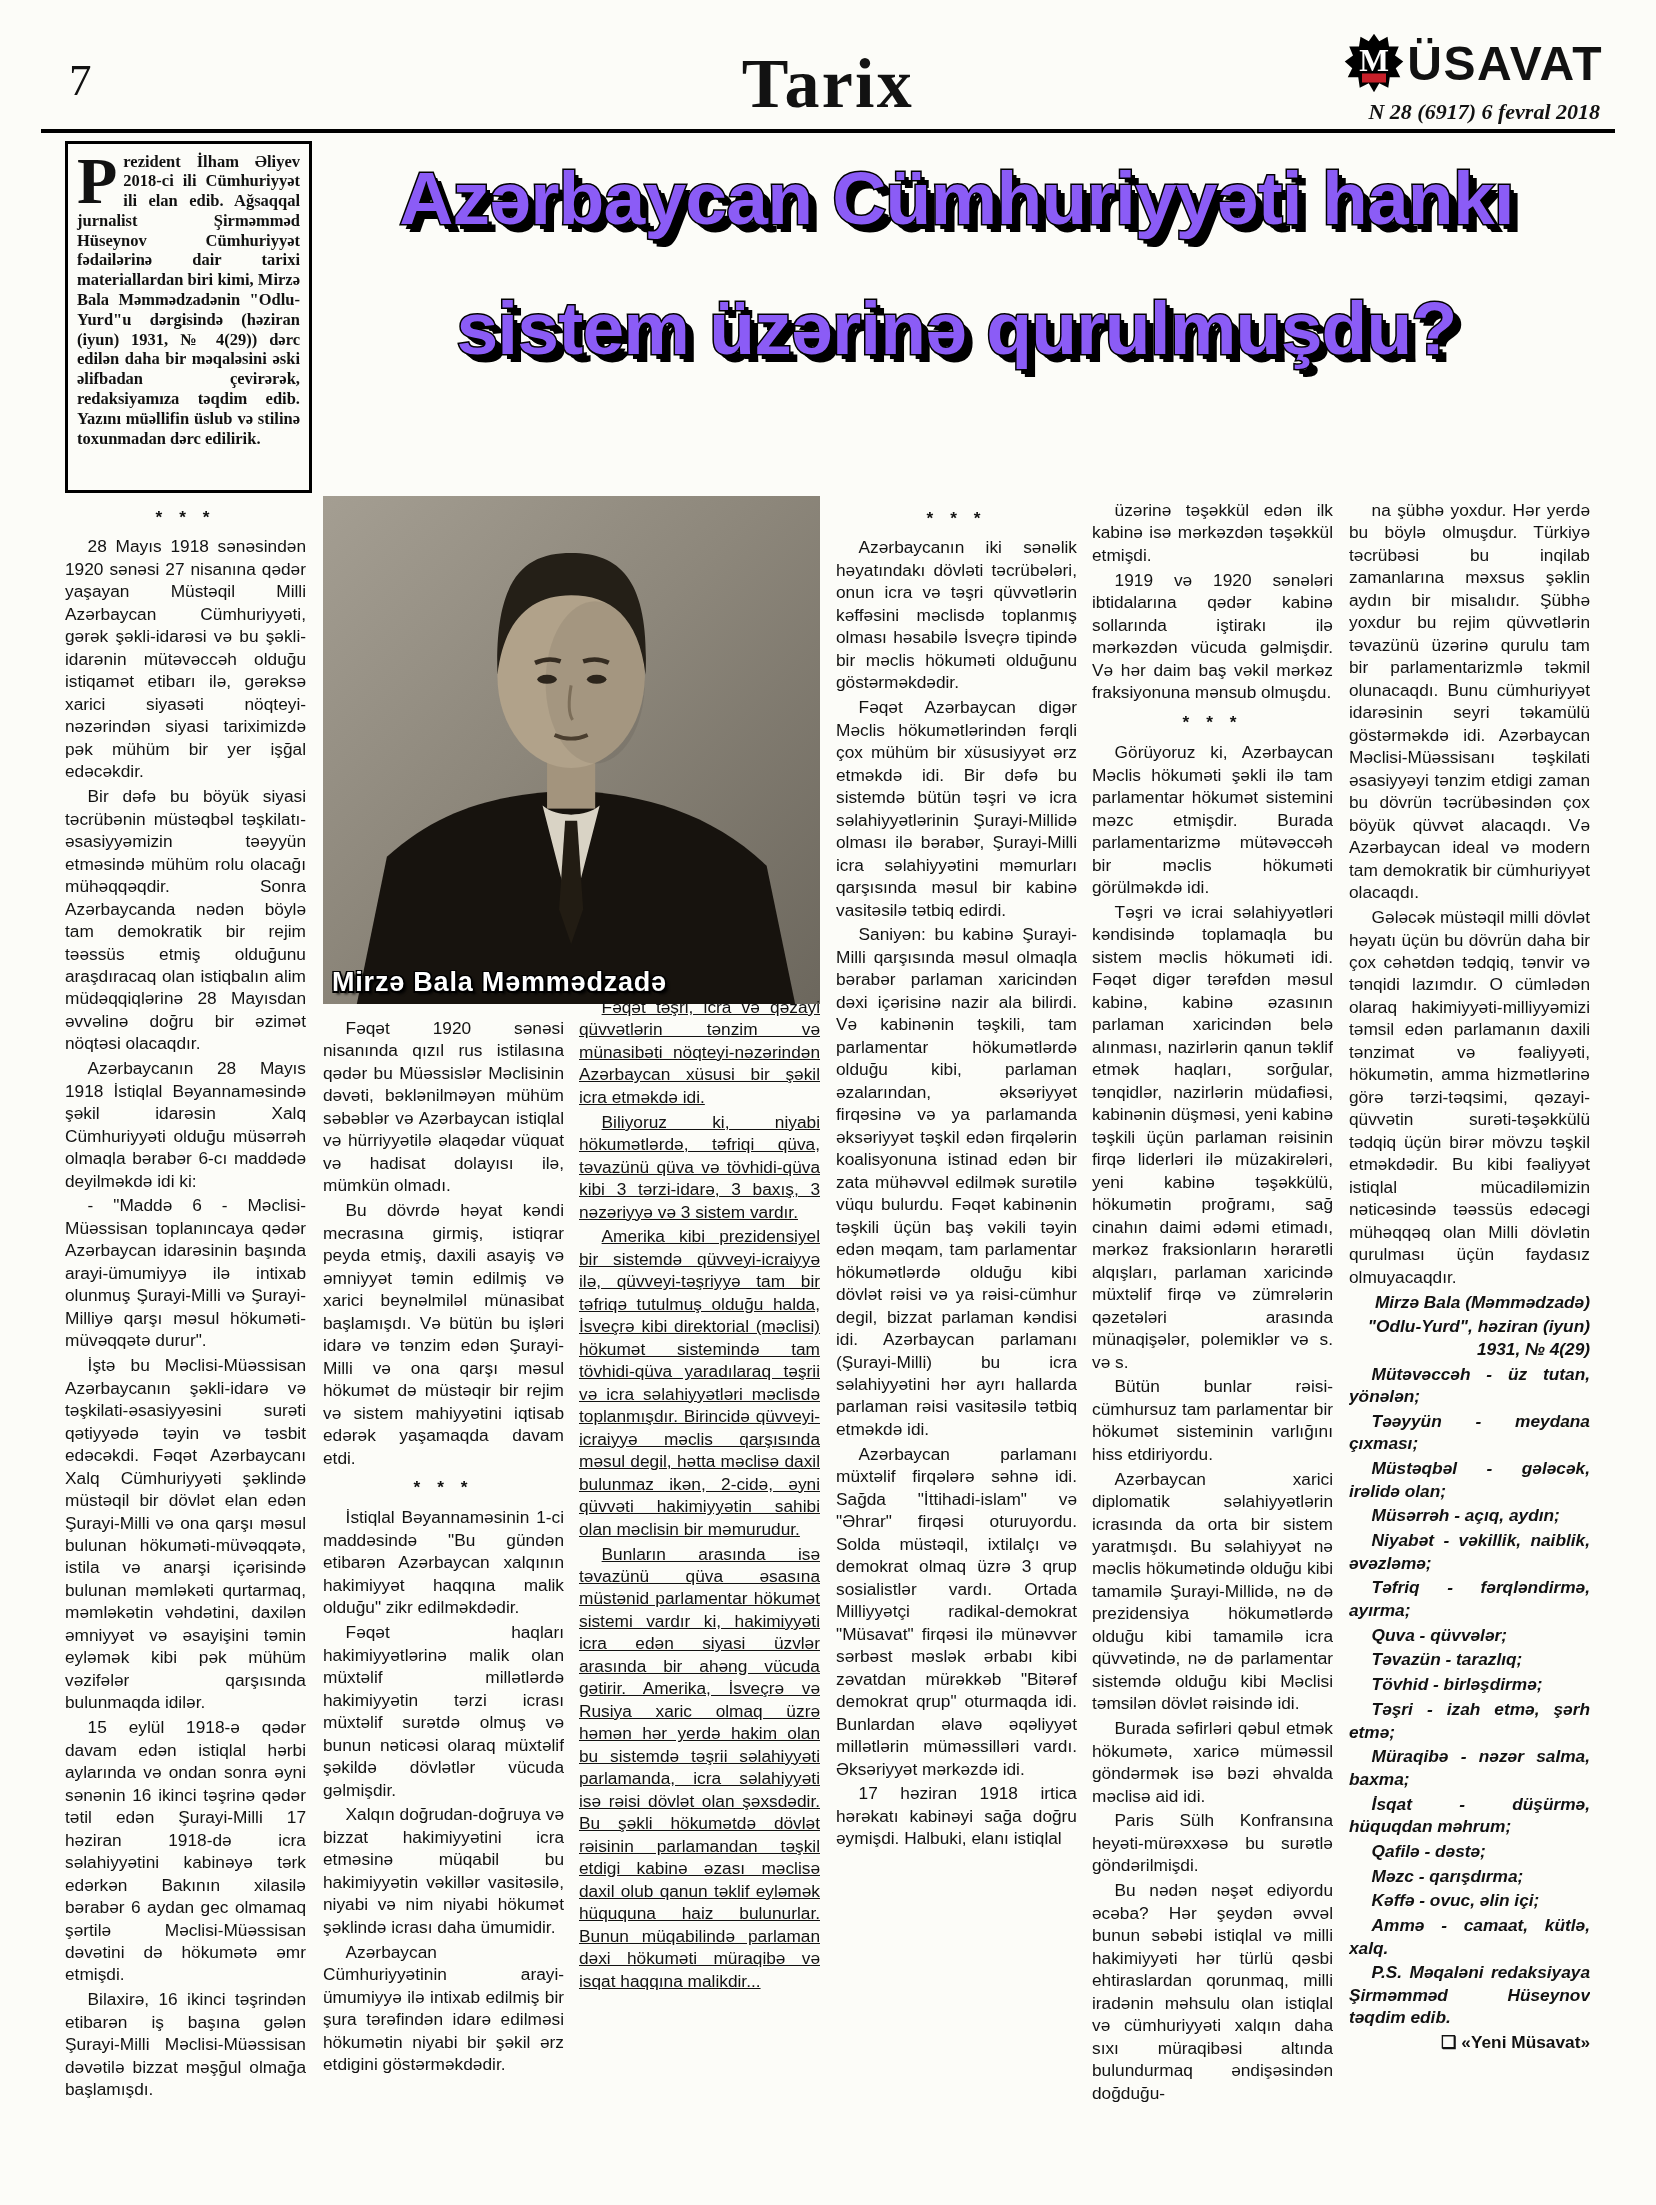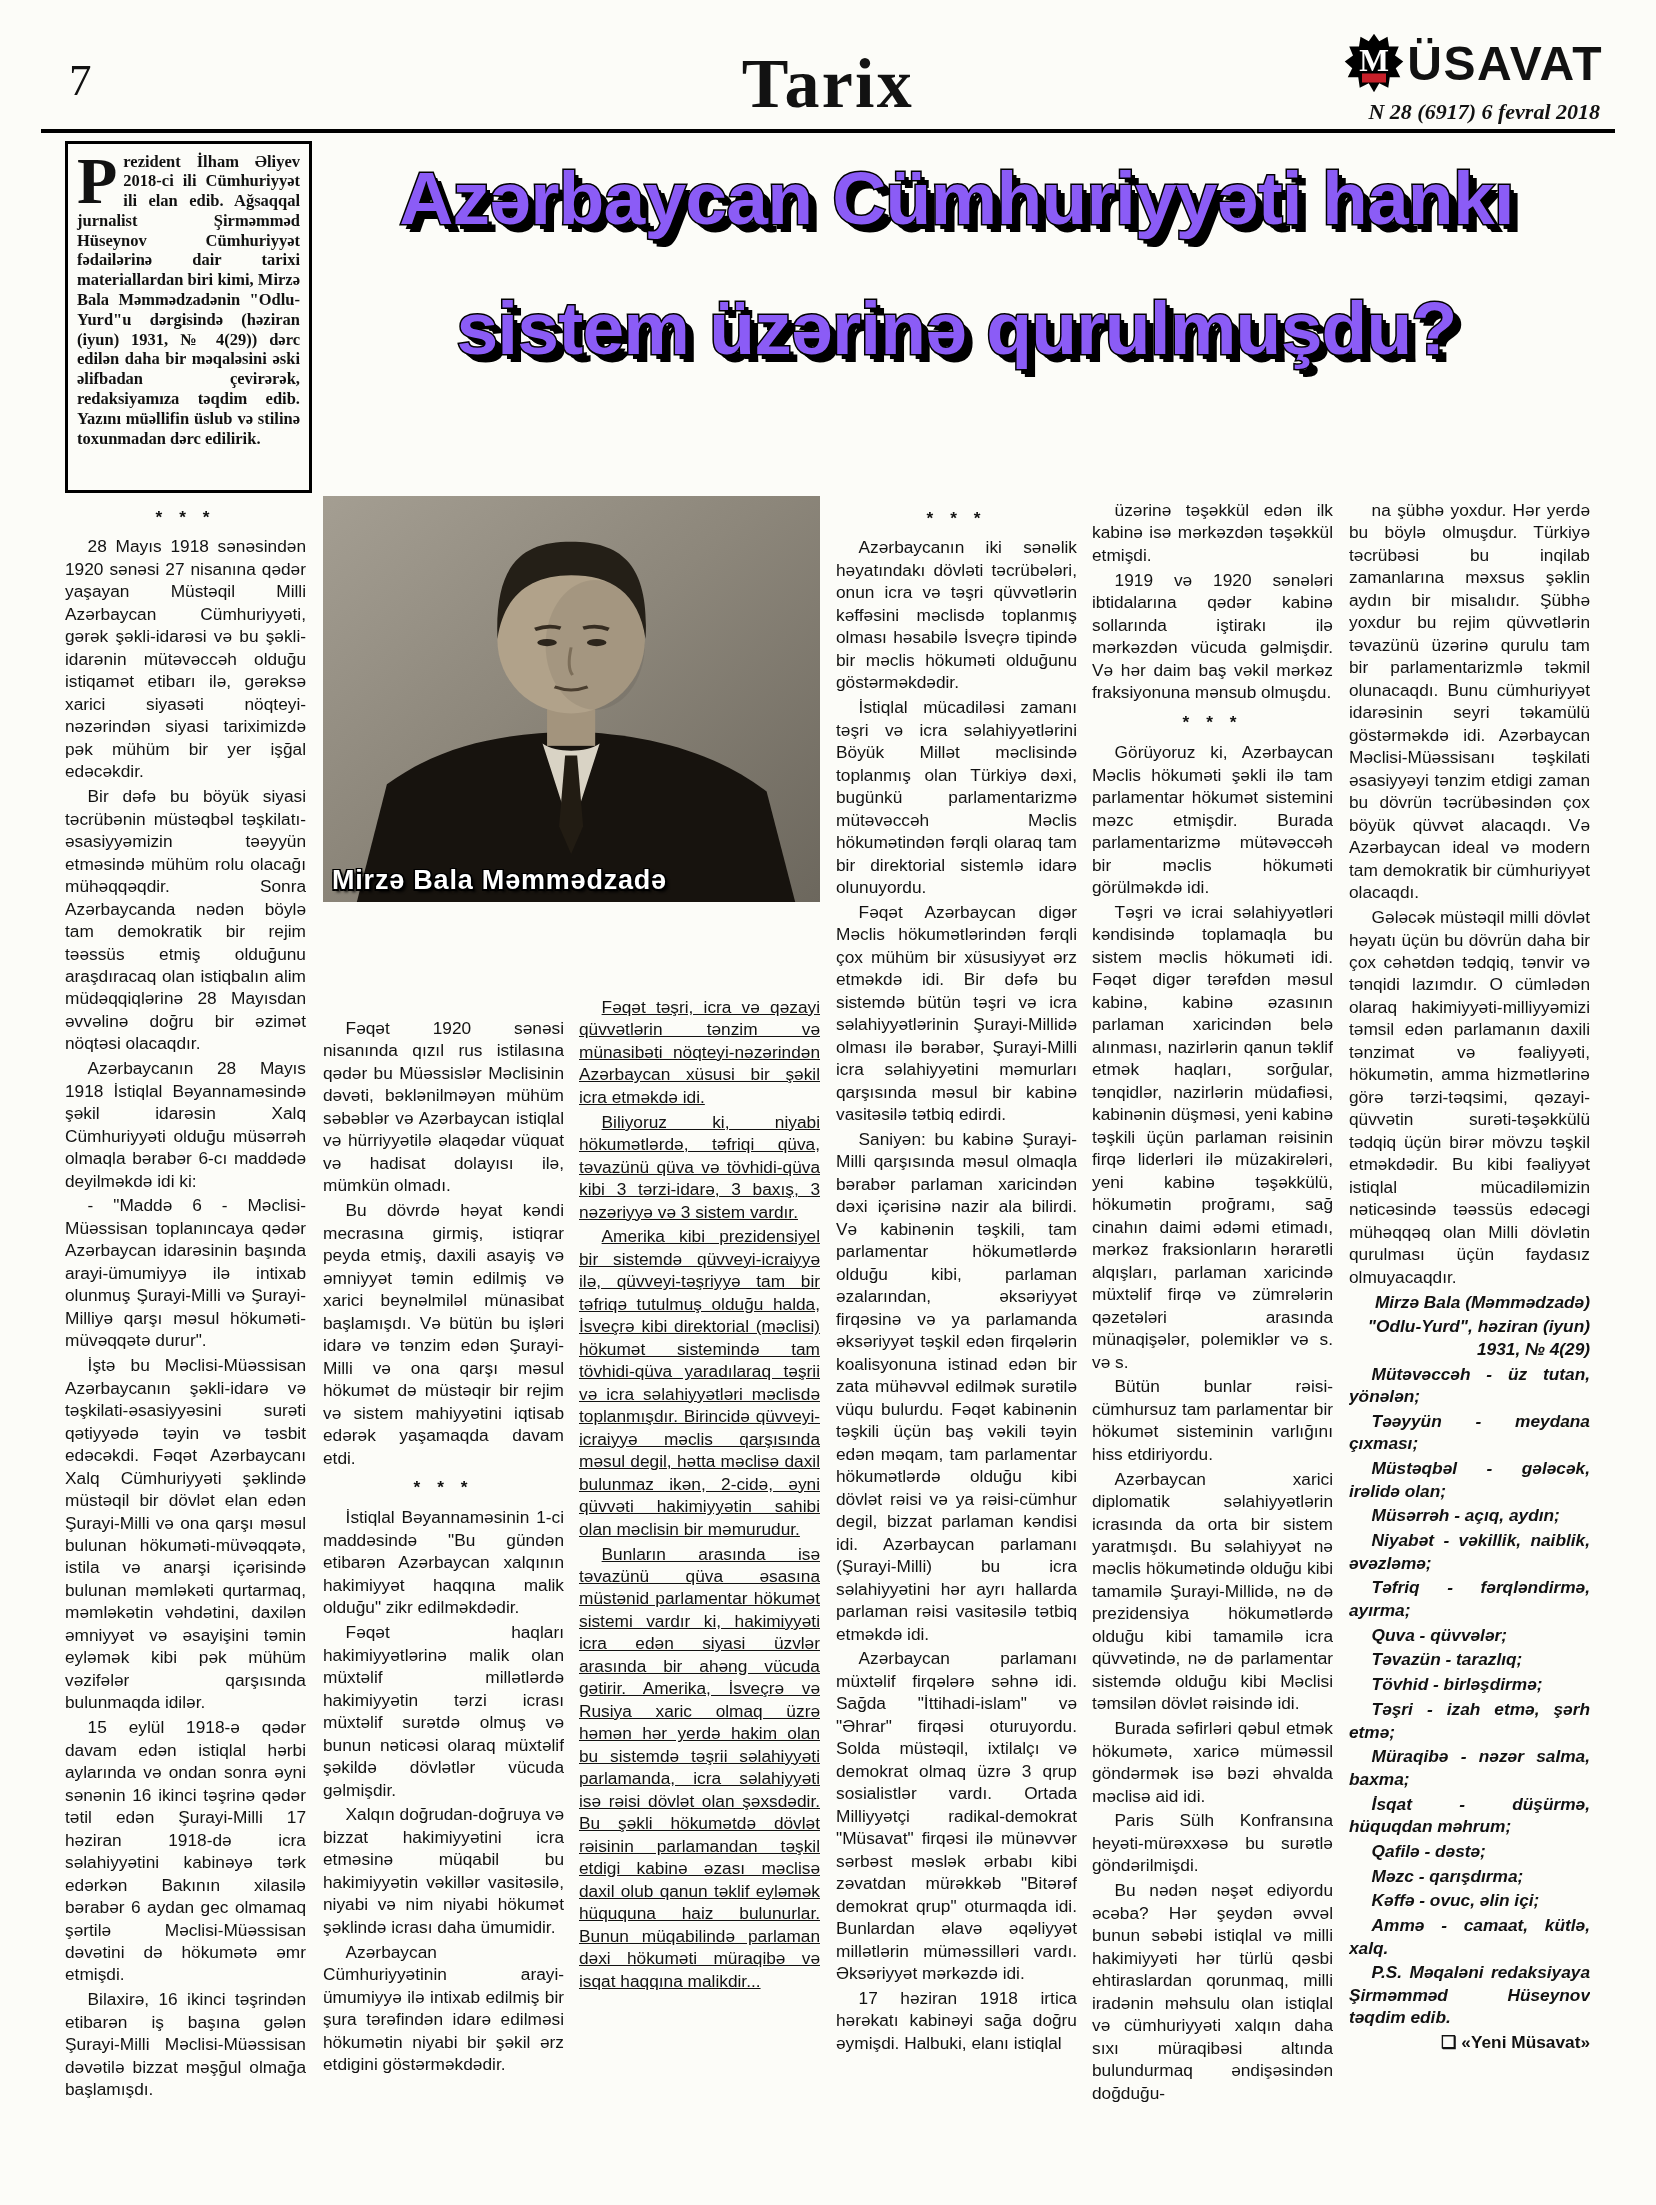--- a/index.html
+++ b/index.html
@@ -55,21 +55,21 @@
   .headline-line {
     font-family:"Liberation Sans", sans-serif; font-weight:700;
     font-size:75px; letter-spacing:-0.8px; white-space:nowrap;
     color:#8b5cf6; -webkit-text-stroke:3px #000; paint-order:stroke fill;
     text-shadow:4.5px 4.5px 0 #000, 8.3px 7.5px 0 #000;
   }
   .headline-line.l1 { margin-top:13.5px; }
   .headline-line.l2 { margin-top:44px; }
   
   .photo {
-    position:absolute; left:323px; top:496px; width:497px; height:406px;
+    position:absolute; left:323px; top:496px; width:497px; height:508px;
     overflow:hidden; background:#d946ef;
   }
   .photo svg { display:block; width:100%; height:100%; }
   .photo-caption {
     position:absolute; left:9px; bottom:6px;
     font-size:27px; font-weight:700; color:#fff; letter-spacing:0.8px;
     text-shadow:1.5px 1.5px 0 #000, -1.5px 1.5px 0 #000, 1.5px -1.5px 0 #000,
                 -1.5px -1.5px 0 #000, 3px 3px 3px #000;
   }
   
@@ -179,21 +179,20 @@
     </div>
   <div class="col col-3">
       <p>Fəqət təşri, icra və qəzayi qüvvətlərin tənzim və münasibəti nöqteyi-nəzərindən Azərbaycan xüsusi bir şəkil icra etməkdə idi.</p>
       <p>Biliyoruz ki, niyabi hökumətlərdə, təfriqi qüva, təvazünü qüva və tövhidi-qüva kibi 3 tərzi-idarə, 3 baxış, 3 nəzəriyyə və 3 sistem vardır.</p>
       <p>Amerika kibi prezidensiyel bir sistemdə qüvveyi-icraiyyə ilə, qüvveyi-təşriyyə tam bir təfriqə tutulmuş olduğu halda, İsveçrə kibi direktorial (məclisi) hökumət sistemində tam tövhidi-qüva yaradılaraq təşrii və icra səlahiyyətləri məclisdə toplanmışdır. Birincidə qüvveyi-icraiyyə məclis qarşısında məsul degil, hətta məclisə daxil bulunmaz ikən, 2-cidə, əyni qüvvəti hakimiyyətin sahibi olan məclisin bir məmurudur.</p>
       <p>Bunların arasında isə təvazünü qüva əsasına müstənid parlamentar hökumət sistemi vardır ki, hakimiyyəti icra edən siyasi üzvlər arasında bir ahəng vücuda gətirir. Amerika, İsveçrə və Rusiya xaric olmaq üzrə həmən hər yerdə hakim olan bu sistemdə təşrii səlahiyyəti parlamanda, icra səlahiyyəti isə rəisi dövlət olan şəxsdədir. Bu şəkli hökumətdə dövlət rəisinin parlamandan təşkil etdigi kabinə əzası məclisə daxil olub qanun təklif eyləmək hüququna haiz bulunurlar. Bunun müqabilində parlaman dəxi hökuməti müraqibə və isqat haqqına malikdir...</p>
     </div>
   <div class="col col-4">
       <p class="stars">* * *</p>
       <p>Azərbaycanın iki sənəlik həyatındakı dövləti təcrübələri, onun icra və təşri qüvvətlərin kəffəsini məclisdə toplanmış olması həsabilə İsveçrə tipində bir məclis hökuməti olduğunu göstərməkdədir.</p>
-      <p>İstiqlal mücadiləsi zamanı təşri və icra səlahiyyətlərini Böyük Millət məclisində toplanmış olan Türkiyə dəxi, bugünkü parlamentarizmə mütəvəccəh Məclis hökumətindən fərqli olaraq tam bir direktorial sistemlə idarə olunuyordu.</p>
       <p>Fəqət Azərbaycan digər Məclis hökumətlərindən fərqli çox mühüm bir xüsusiyyət ərz etməkdə idi. Bir dəfə bu sistemdə bütün təşri və icra səlahiyyətlərinin Şurayi-Millidə olması ilə bərabər, Şurayi-Milli icra səlahiyyətini məmurları qarşısında məsul bir kabinə vasitəsilə tətbiq edirdi.</p>
       <p>Saniyən: bu kabinə Şurayi-Milli qarşısında məsul olmaqla bərabər parlaman xaricindən dəxi içərisinə nazir ala bilirdi. Və kabinənin təşkili, tam parlamentar hökumətlərdə olduğu kibi, parlaman əzalarından, əksəriyyət firqəsinə və ya parlamanda əksəriyyət təşkil edən firqələrin koalisyonuna istinad edən bir zata mühəvvəl edilmək surətilə vüqu bulurdu. Fəqət kabinənin təşkili üçün baş vəkili təyin edən məqam, tam parlamentar hökumətlərdə olduğu kibi dövlət rəisi və ya rəisi-cümhur degil, bizzat parlaman kəndisi idi. Azərbaycan parlamanı (Şurayi-Milli) bu icra səlahiyyətini hər ayrı hallarda parlaman rəisi vasitəsilə tətbiq etməkdə idi.</p>
       <p>Azərbaycan parlamanı müxtəlif firqələrə səhnə idi. Sağda "İttihadi-islam" və "Əhrar" firqəsi oturuyordu. Solda müstəqil, ixtilalçı və demokrat olmaq üzrə 3 qrup sosialistlər vardı. Ortada Milliyyətçi radikal-demokrat "Müsavat" firqəsi ilə münəvvər sərbəst məslək ərbabı kibi zəvatdan mürəkkəb "Bitərəf demokrat qrup" oturmaqda idi. Bunlardan əlavə əqəliyyət millətlərin müməssilləri vardı. Əksəriyyət mərkəzdə idi.</p>
       <p>17 həziran 1918 irtica hərəkatı kabinəyi sağa doğru əymişdi. Halbuki, elanı istiqlal</p>
     </div>
   <div class="col col-5">
       <p>üzərinə təşəkkül edən ilk kabinə isə mərkəzdən təşəkkül etmişdi.</p>
       <p>1919 və 1920 sənələri ibtidalarına qədər kabinə sollarında iştirakı ilə mərkəzdən vücuda gəlmişdir. Və hər daim baş vəkil mərkəz fraksiyonuna mənsub olmuşdu.</p>
       <p class="stars">* * *</p>
       <p>Görüyoruz ki, Azərbaycan Məclis hökuməti şəkli ilə tam parlamentar hökumət sistemini məzc etmişdir. Burada parlamentarizmə mütəvəccəh bir məclis hökuməti görülməkdə idi.</p>

